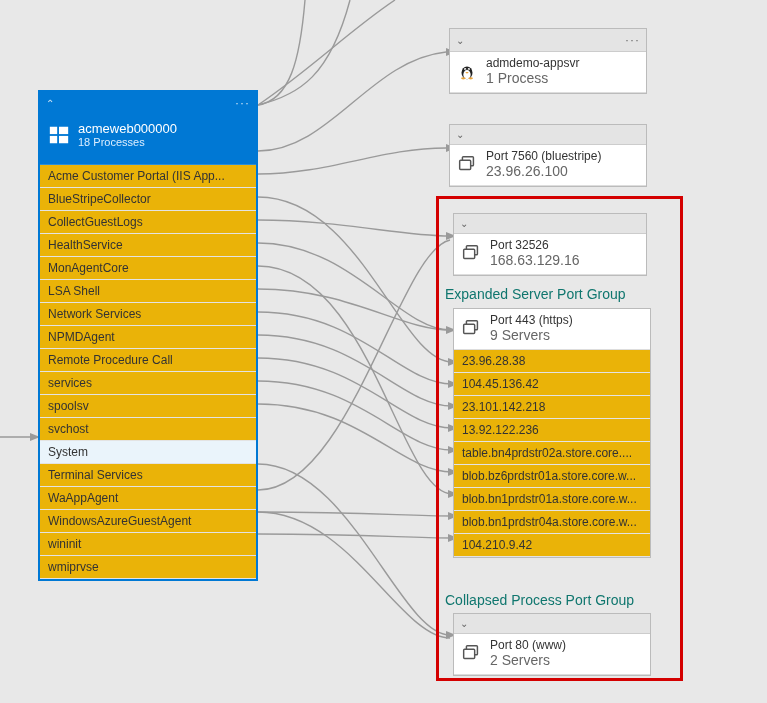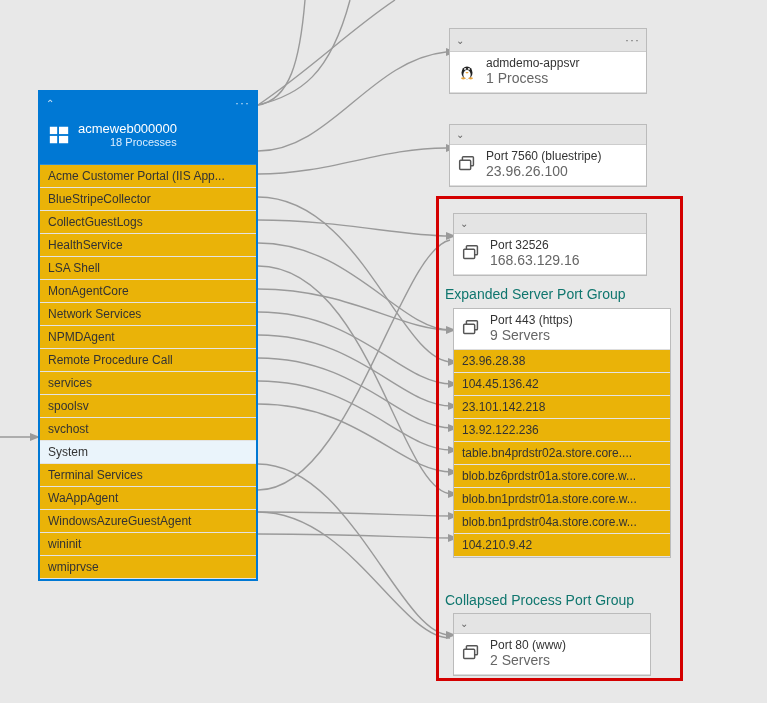--- a/index.html
+++ b/index.html
@@ -45,21 +45,21 @@
     align-items: center;
     gap: 8px;
     padding: 6px 8px 16px 8px;
     border-bottom: 1px solid #ddd;
     background:#fff;
   }
   .title-row.blue { background:#0078d4; color:#fff; border-bottom:1px solid #2b8ed8; }
   .title-txt { display:flex; flex-direction:column; }
   .title-txt .name { font-size: 13px; }
   .title-txt .sub  { font-size: 11px; color: #666; }
-  .title-row.blue .sub { color: #dbeeff; margin-left: 32px; }
+  .title-row.blue .sub { color: #dbeeff; }
   .list { background:#eab308; }
   .row {
     padding: 4px 8px;
     font-size: 12px;
     border-bottom: 1px solid #e3e3e3;
     white-space: nowrap;
     overflow: hidden;
     text-overflow: ellipsis;
     cursor: default;
   }
@@ -158,22 +158,22 @@
     <span class="title-txt">
       <span class="name">acmeweb000000</span>
       <span class="sub">18 Processes</span>
     </span>
   </div>
   <div class="list" id="main-processes">
       <div class="row">Acme Customer Portal (IIS App...</div>
       <div class="row">BlueStripeCollector</div>
       <div class="row">CollectGuestLogs</div>
       <div class="row">HealthService</div>
+      <div class="row">MonAgentCore</div>
       <div class="row">LSA Shell</div>
-      <div class="row">MonAgentCore</div>
       <div class="row">Network Services</div>
       <div class="row">NPMDAgent</div>
       <div class="row">Remote Procedure Call</div>
       <div class="row">services</div>
       <div class="row">spoolsv</div>
       <div class="row">svchost</div>
       <div class="row sel">System</div>
       <div class="row">Terminal Services</div>
       <div class="row">WaAppAgent</div>
       <div class="row">WindowsAzureGuestAgent</div>
@@ -240,21 +240,21 @@
           <rect x="4" y="8" width="12" height="10" rx="1" fill="#fff"></rect>
         </svg>
     </span>
     <span class="title-txt">
       <span class="name">Port 32526</span>
       <span class="sub">168.63.129.16</span>
     </span>
   </div>
 </div>
 
-<div class="node small-node" style="left:453px; top:308px; width:218px;">
+<div class="node small-node" style="left:453px; top:308px; width:198px;">
   <div class="title-row" style="border-top:none;">
     <span class="icon">
       <svg viewBox="0 0 24 24" fill="none" stroke="#555" stroke-width="1.6">
           <rect x="7" y="4" width="12" height="10" rx="1"></rect>
           <rect x="4" y="8" width="12" height="10" rx="1" fill="#fff"></rect>
         </svg>
     </span>
     <span class="title-txt">
       <span class="name">Port 443 (https)</span>
       <span class="sub">9 Servers</span>

